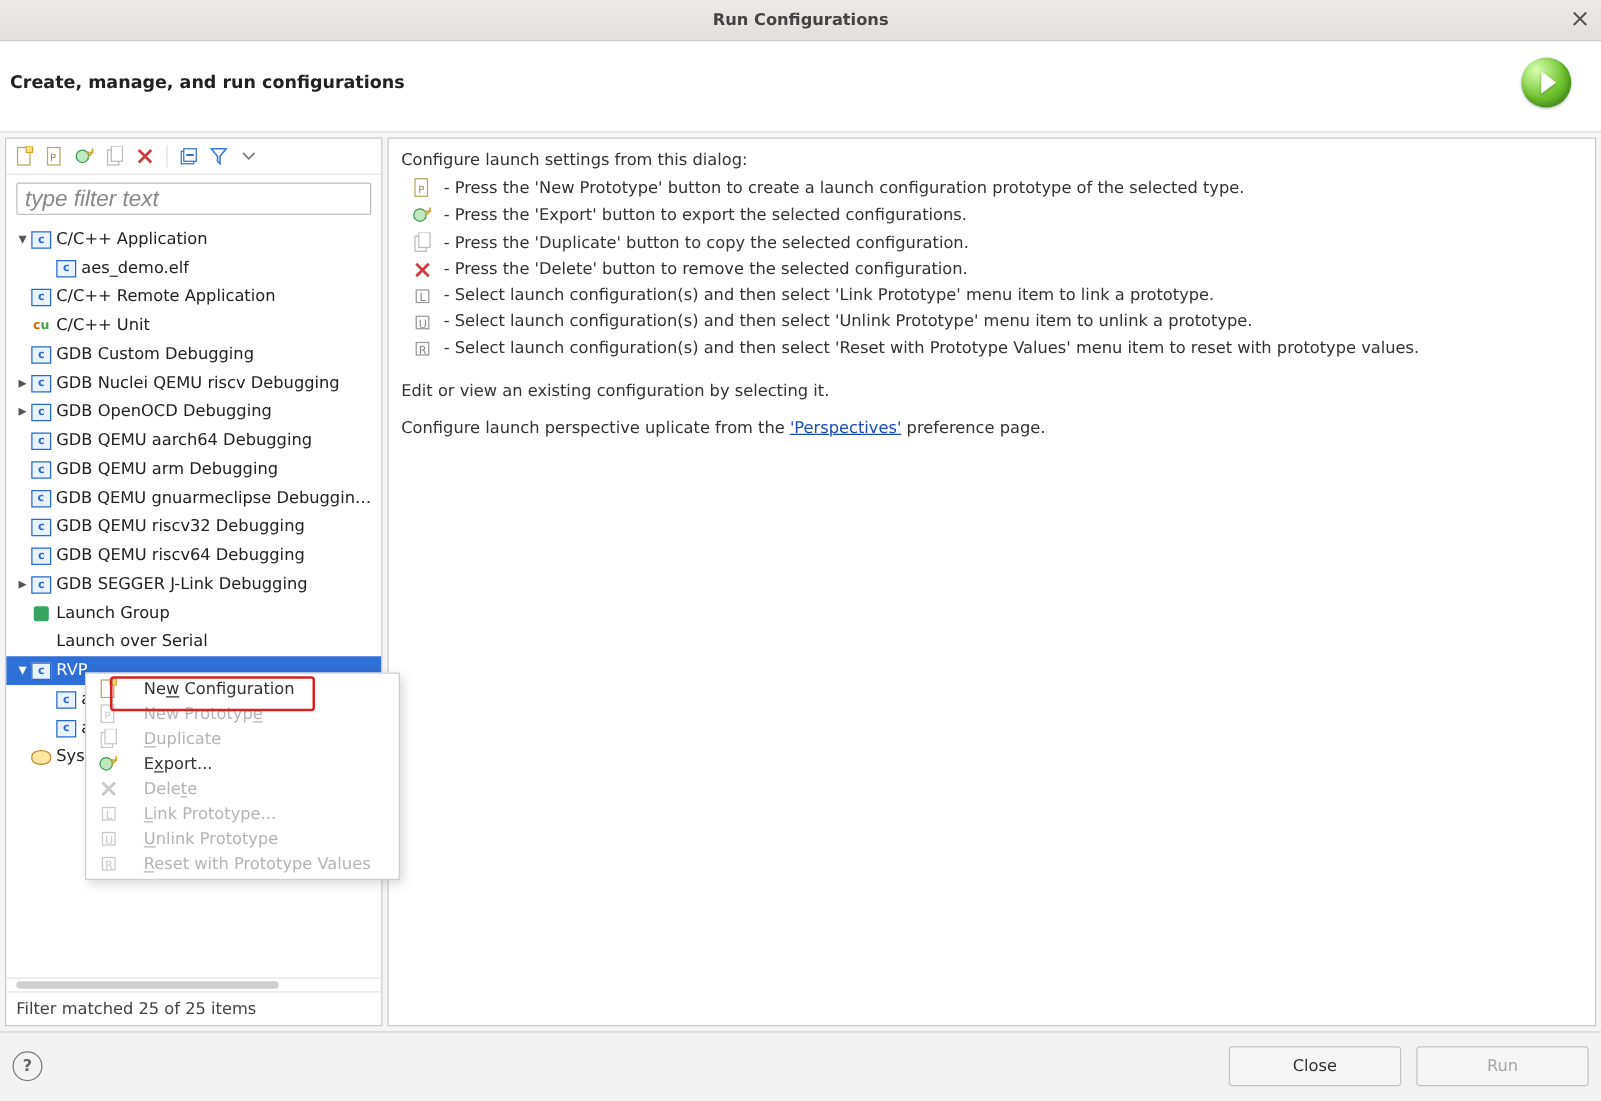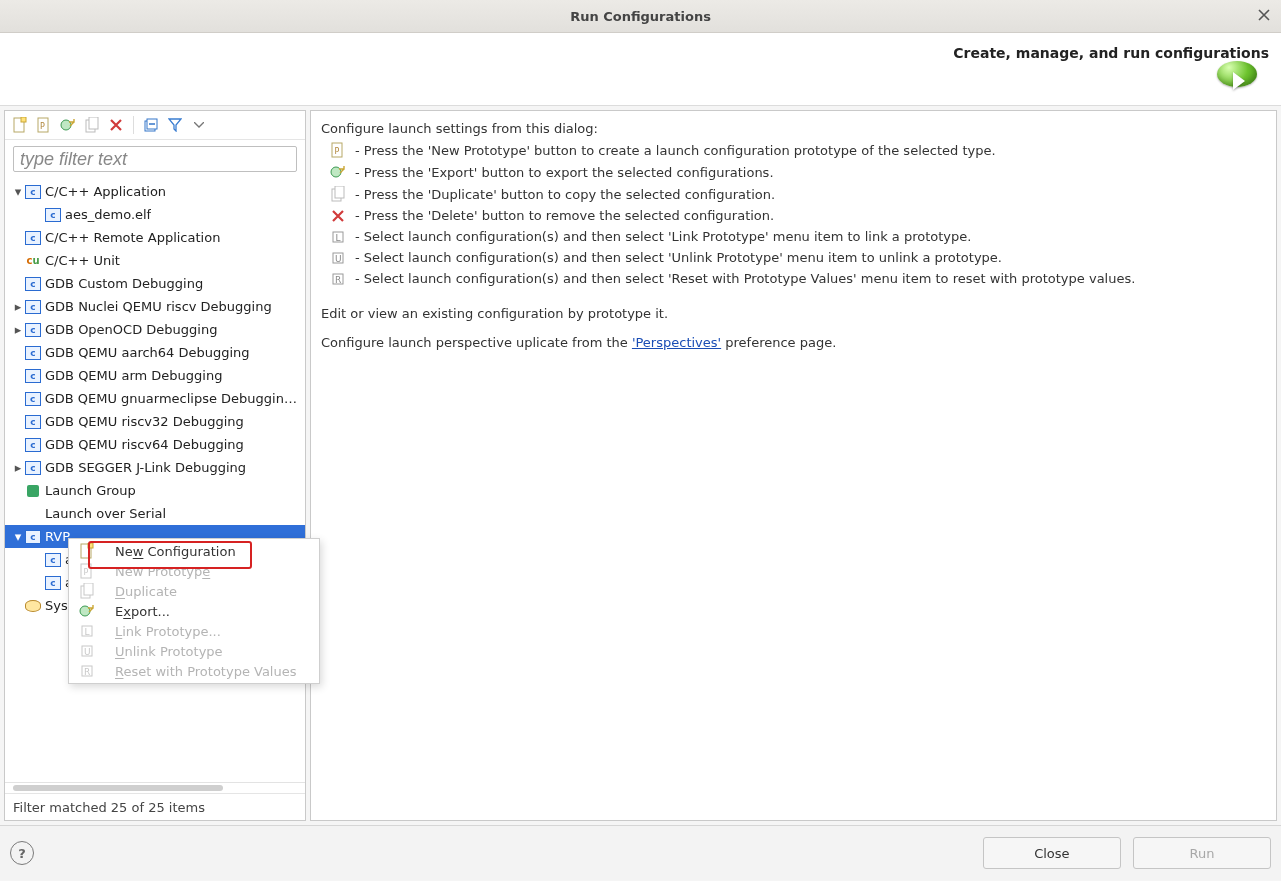--- a/index.html
+++ b/index.html
@@ -25,23 +25,22 @@
   .titlebar .title { font-weight: 600; color: #444; }
   .titlebar .close-btn {
     position: absolute; right: 8px; top: 6px; width: 18px; height: 18px;
     display: flex; align-items: center; justify-content: center;
     color: #555; cursor: pointer;
   }
   .header {
     background: #fff;
     padding: 12px 12px 18px 8px;
     border-bottom: 1px solid #dcdcdc;
-    display: flex; align-items: flex-end; justify-content: space-between;
+    display: flex; align-items: center; justify-content: space-between;
     height: 42px;
-    flex-direction: column;
   }
   .header .heading { font-weight: 600; font-size: 14px; }
   .run-orb {
     width: 40px; height: 40px; border-radius: 50%;
     background: radial-gradient(circle at 30% 25%, #d8ffb0, #6ec42e 55%, #4da41a);
     box-shadow: inset -2px -3px 6px rgba(0,0,0,.25), 0 1px 2px rgba(0,0,0,.3);
     position: relative; margin-right: 12px;
   }
   .run-orb::before {
     content: ""; position: absolute; left: 16px; top: 11px;
@@ -433,21 +432,21 @@
           <span class="ic">
             <svg width="14" height="14" viewBox="0 0 14 14">
               <rect x="2" y="2" width="10" height="10" fill="#fff" stroke="#9a9a9a"></rect>
               <text x="4" y="11" font-size="9" fill="#888">R</text>
             </svg>
           </span>
           <span> - Select launch configuration(s) and then select 'Reset with Prototype Values' menu item to reset with prototype values.</span>
         </div>
       </div>
     <div class="gap"></div>
-    <div>Edit or view an existing configuration by prototype it.</div>
+    <div>Edit or view an existing configuration by selecting it.</div>
     <div class="gap"></div>
     <div>
       <span>Configure launch perspective uplicate from the </span><span class="link">'Perspectives'</span><span> preference page.</span>
     </div>
   </div>
 </div>
 
 <div class="footer">
   <div class="help-btn">?</div>
   <div>
@@ -488,20 +487,28 @@
       <span class="ic">
         <svg width="16" height="16" viewBox="0 0 16 16">
           <circle cx="6" cy="8" r="5" fill="#bfe8c3" stroke="#3c9a52"></circle>
           <path d="M9 5 L14 5 L14 2 M14 5 L10 9" stroke="#caa634" stroke-width="1.4" fill="none"></path>
         </svg>
       </span>
       <span class="txt"><span>E</span><u>x</u><span>port...</span></span>
     </div>
     <div class="cm-item disabled">
       <span class="ic">
+        <svg width="12" height="12" viewBox="0 0 12 12">
+          <path d="M1 1 L11 11 M11 1 L1 11" stroke="#c8c8c8" stroke-width="2.2"></path>
+        </svg>
+      </span>
+      <span class="txt"><span>Dele</span><u>t</u><span>e</span></span>
+    </div>
+    <div class="cm-item disabled">
+      <span class="ic">
         <svg width="14" height="14" viewBox="0 0 14 14">
           <rect x="2" y="2" width="10" height="10" fill="#fff" stroke="#c8c8c8"></rect>
           <text x="4.5" y="11" font-size="9" fill="#c8c8c8">L</text>
         </svg>
       </span>
       <span class="txt"><span></span><u>L</u><span>ink Prototype...</span></span>
     </div>
     <div class="cm-item disabled">
       <span class="ic">
         <svg width="14" height="14" viewBox="0 0 14 14">

